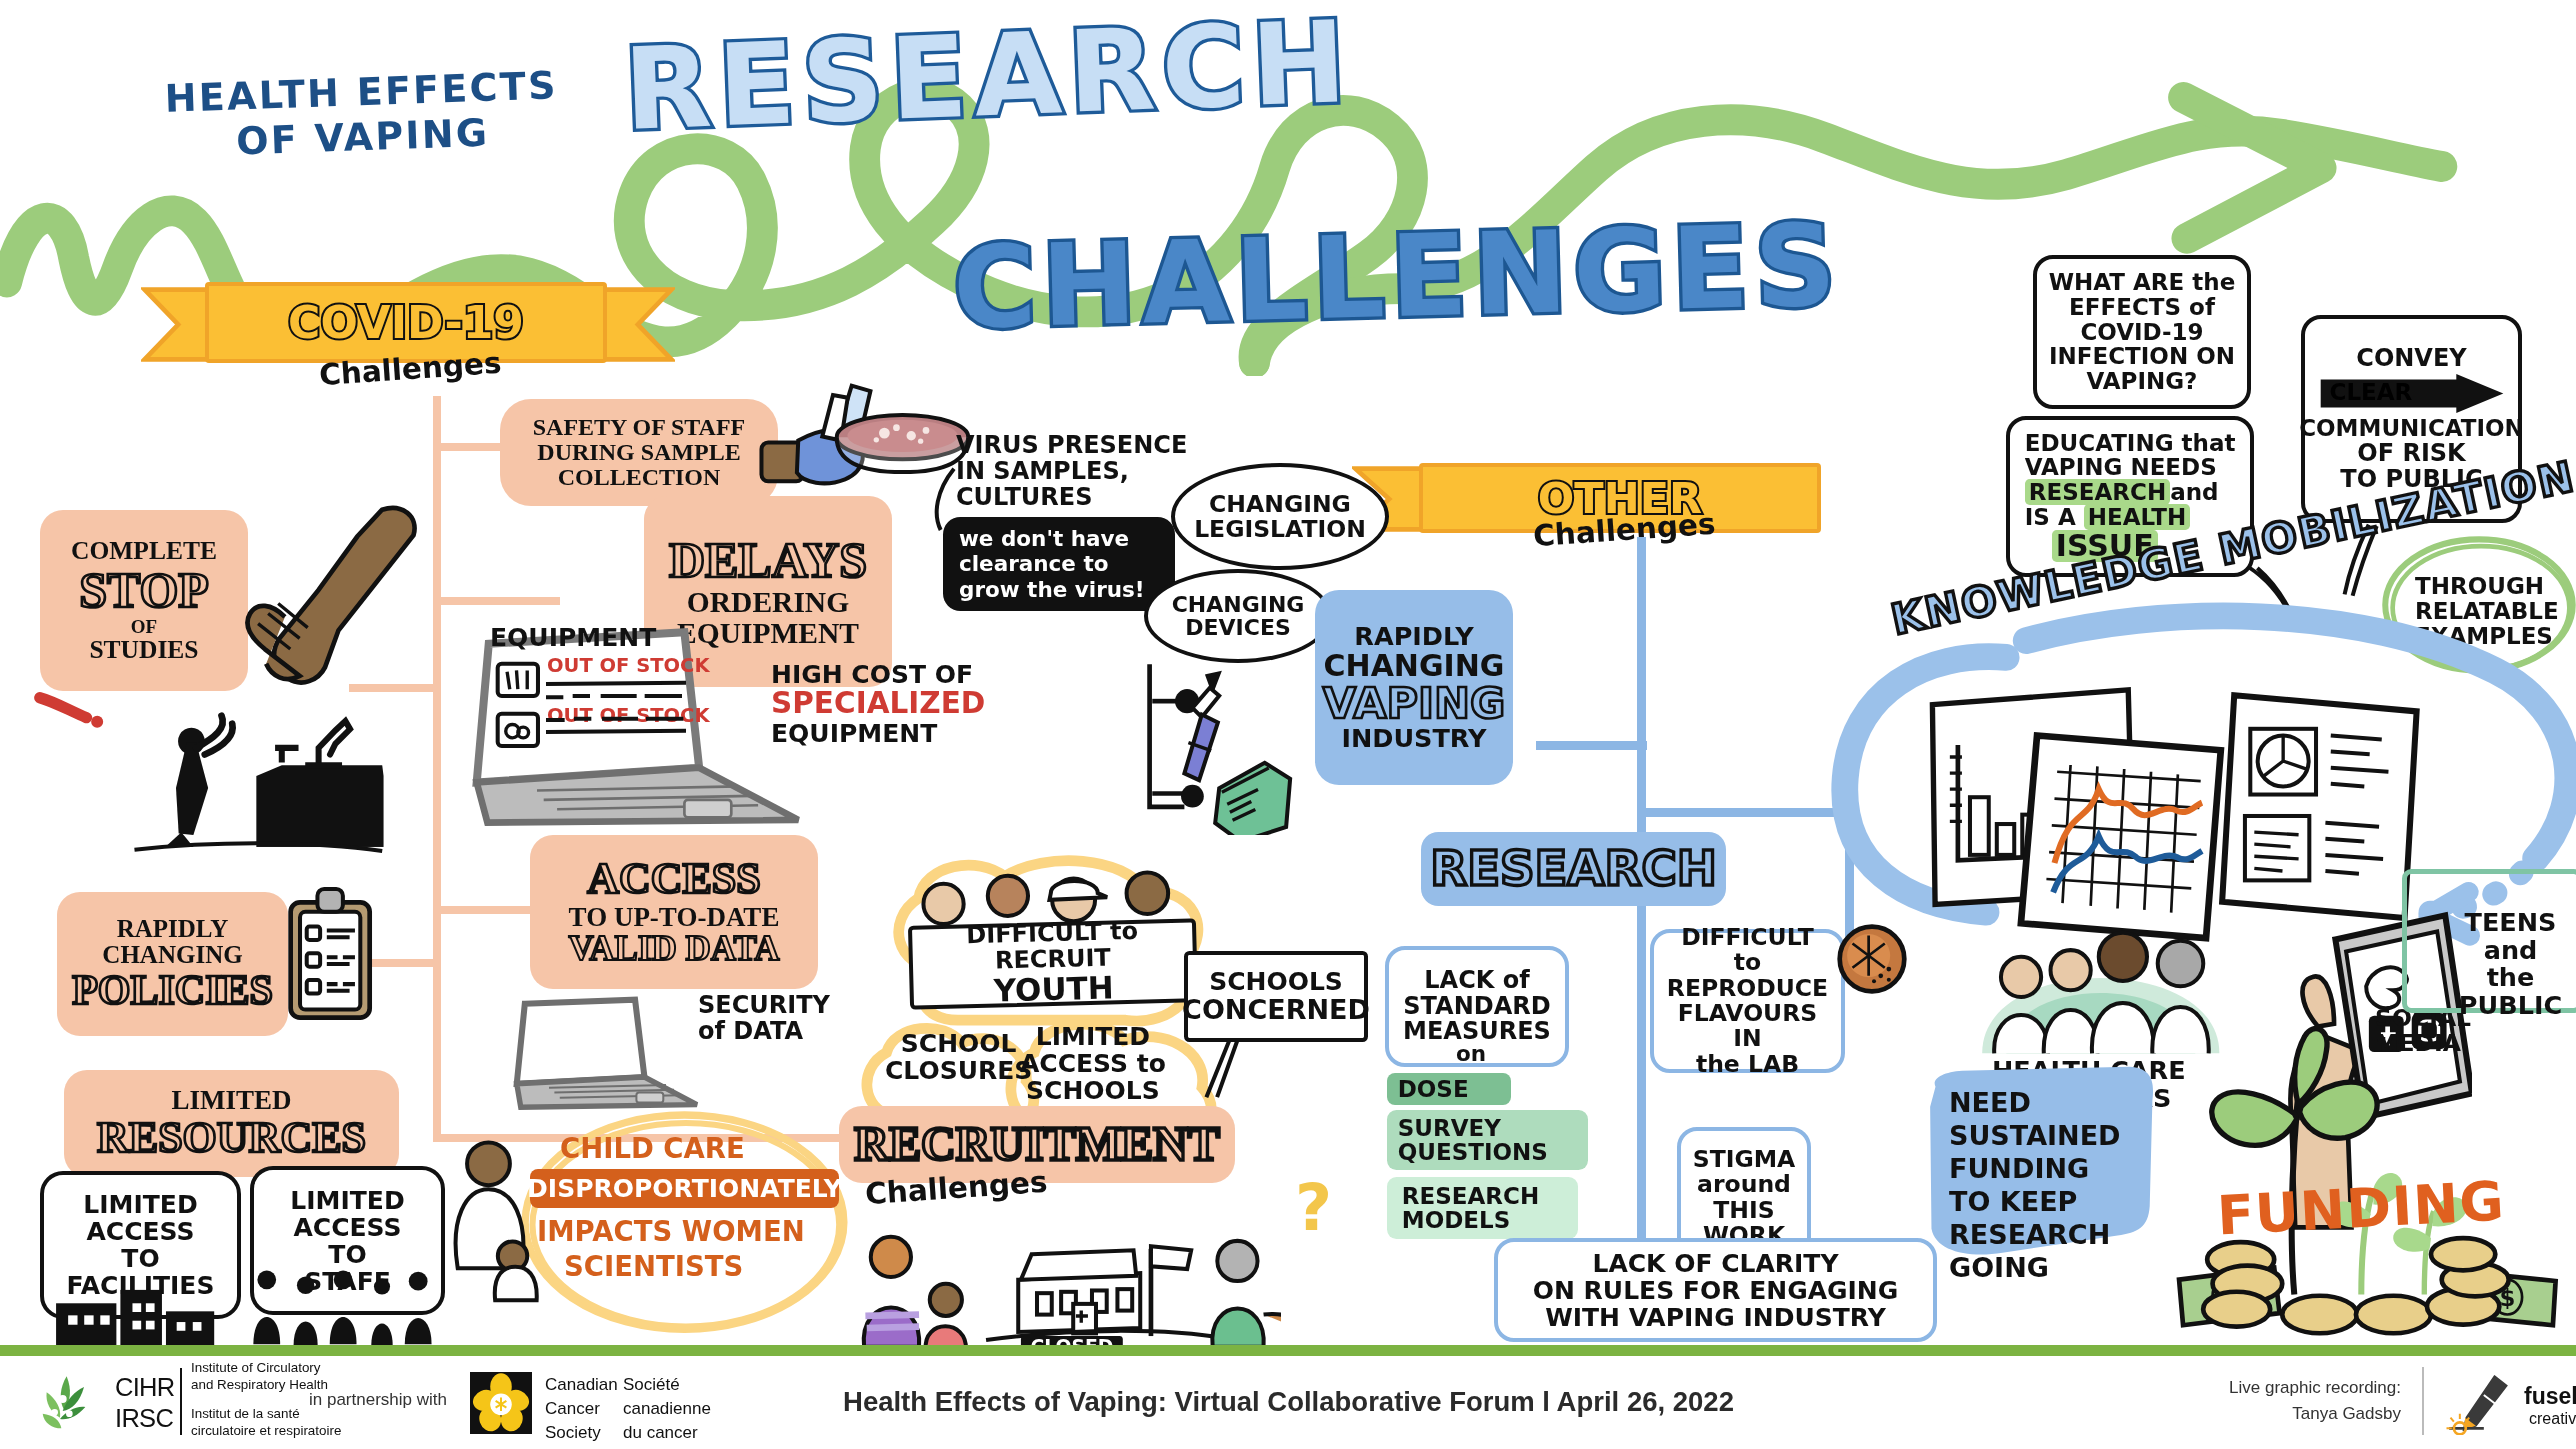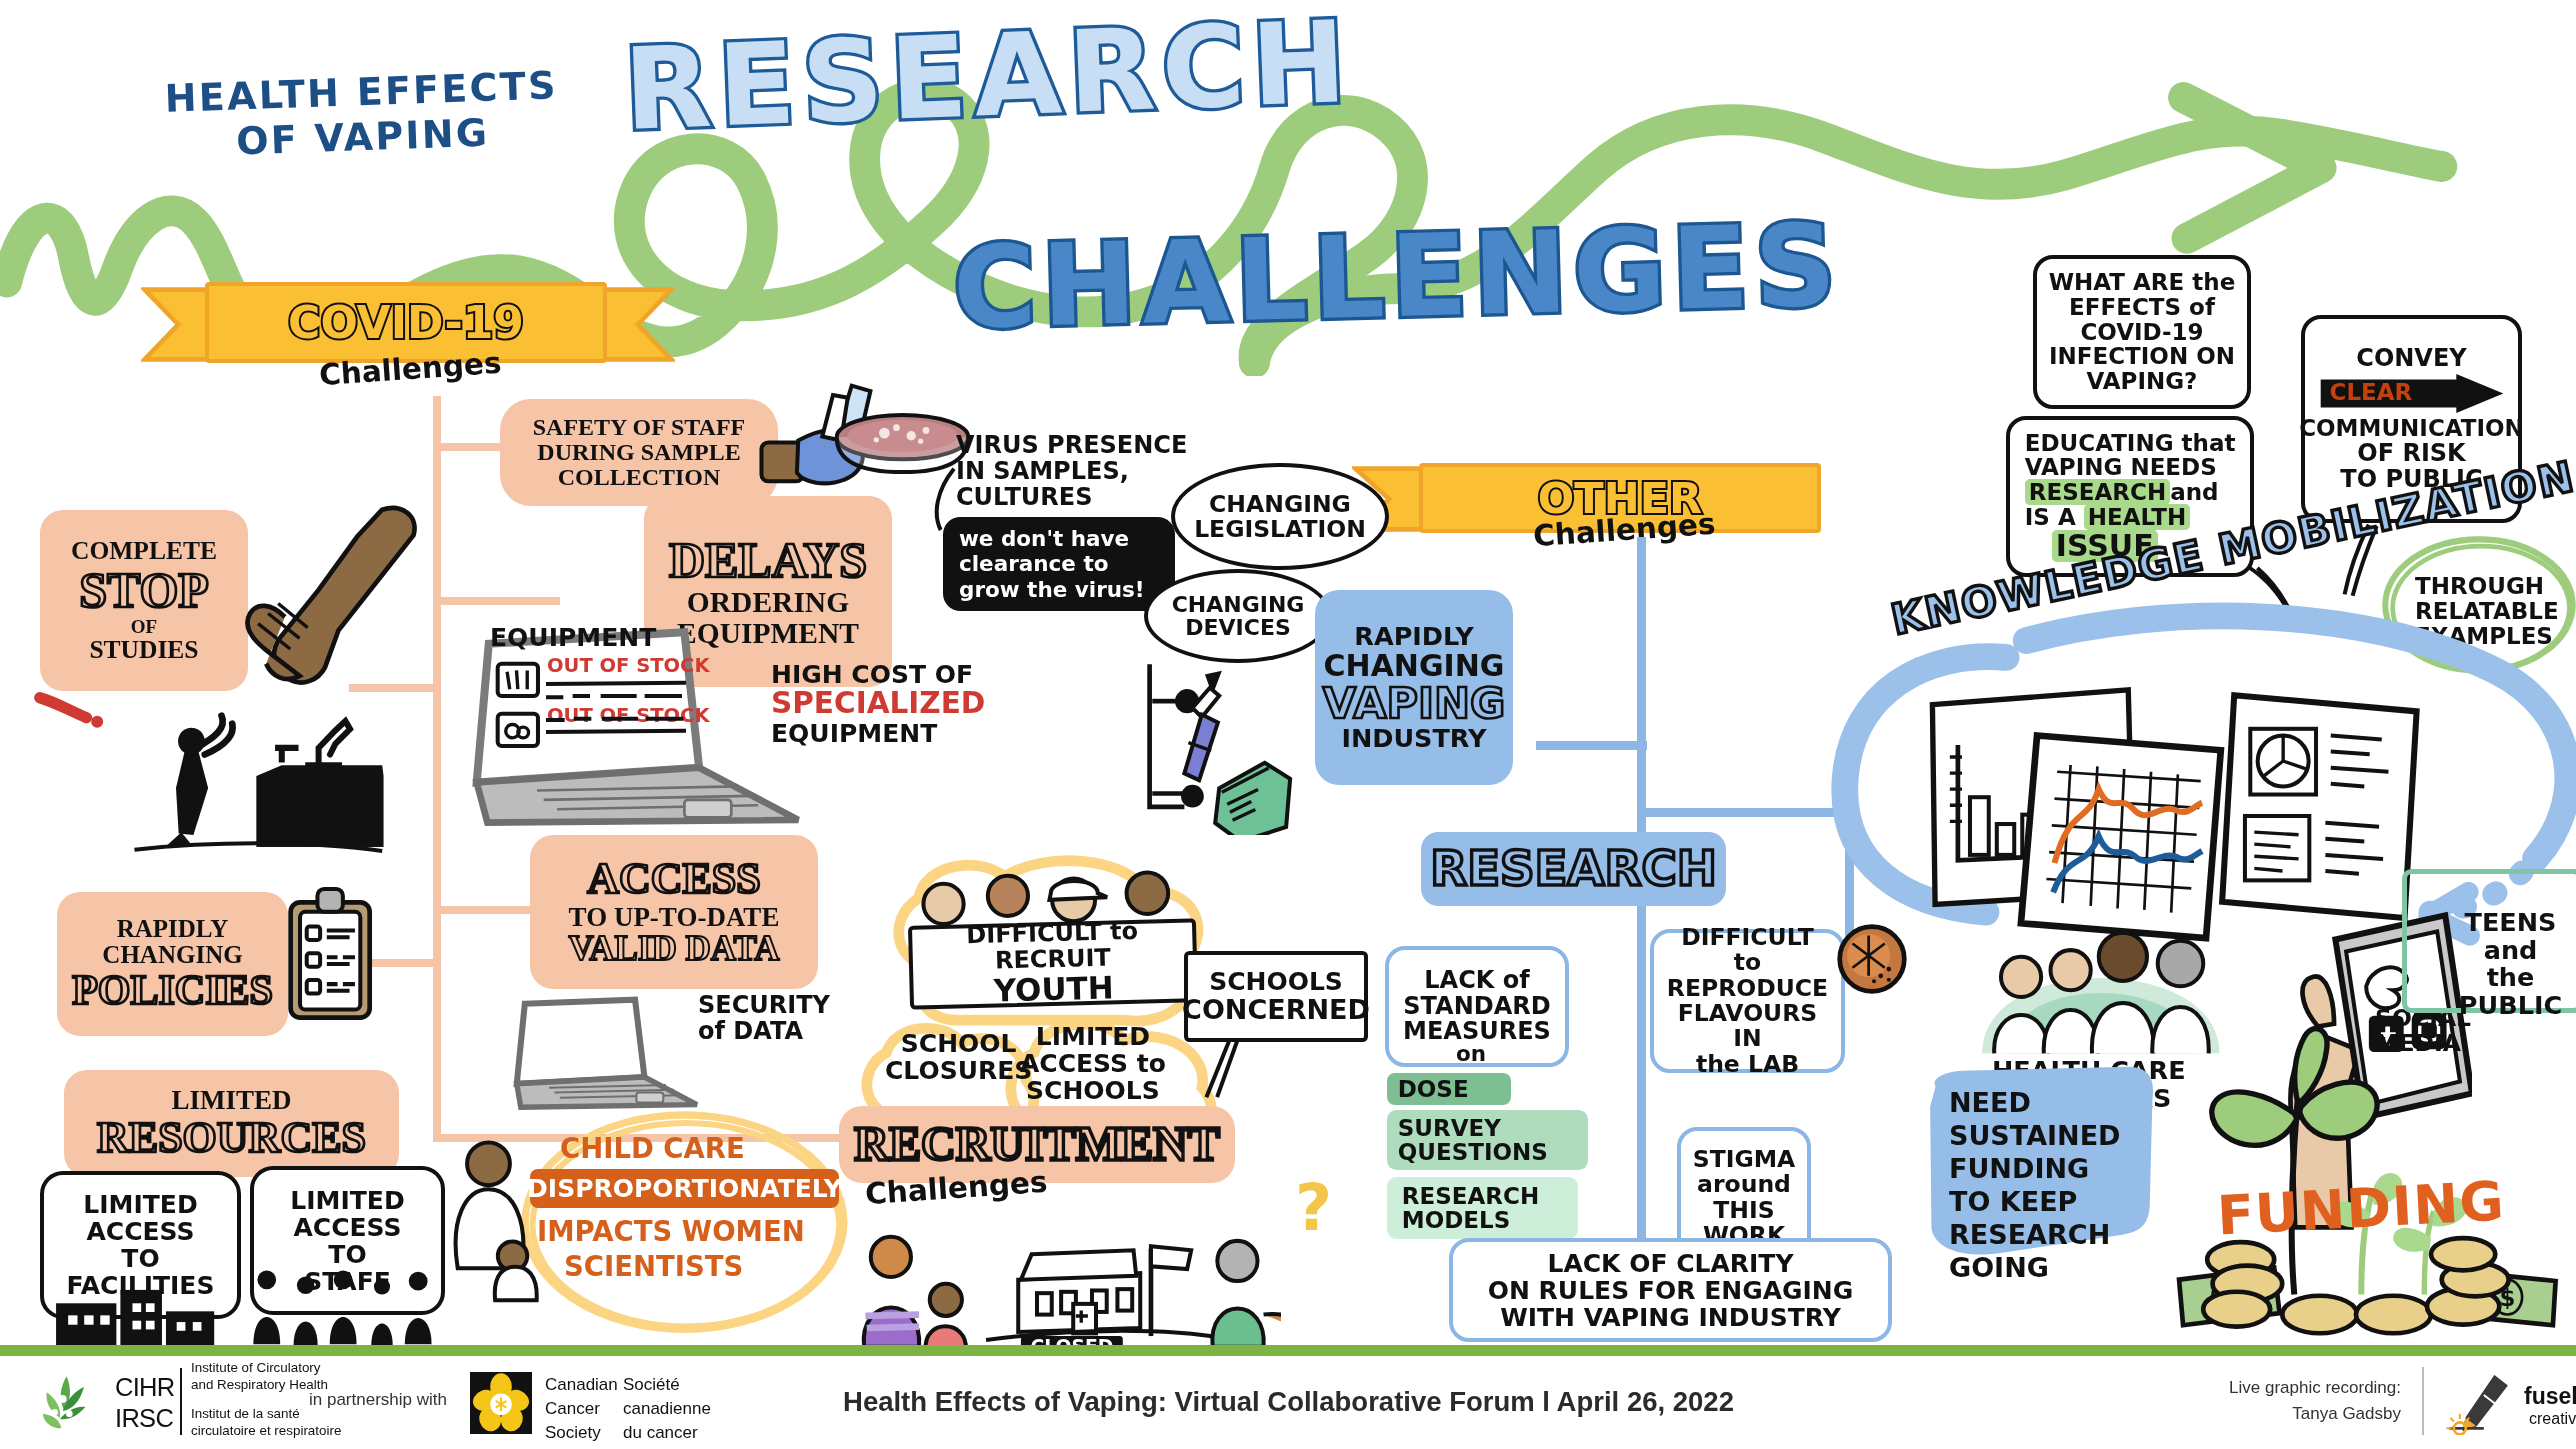--- a/index.html
+++ b/index.html
@@ -509,21 +509,21 @@
       <circle cx="80" cy="86" r="3" fill="#111"></circle>
   </svg>
 
   <div class="bbox" style="left:1677px; top:1127px; width:134px; height:141px;">
     <span style="font-size:23.5px; white-space:pre-line">STIGMA
 around
 THIS
 WORK</span>
   </div>
 
-  <div class="bbox" style="left:1449px; top:1238px; width:443px; height:104px;">
+  <div class="bbox" style="left:1494px; top:1238px; width:443px; height:104px;">
     <span style="font-size:25px; white-space:pre-line">LACK OF CLARITY
 ON RULES FOR ENGAGING
 WITH VAPING INDUSTRY</span>
   </div>
 
   <div class="wbox" style="left:2033px; top:255px; width:218px; height:154px; border-radius:20px;">
     <span style="font-size:23px; white-space:pre-line">WHAT ARE the
 EFFECTS of
 COVID-19
 INFECTION ON
@@ -540,21 +540,21 @@
   <svg class="sk" style="left:2241px;top:564px" width="74" height="60" viewBox="0 0 110 90">
     <path d="M10 4 C 44 26, 64 56, 76 82 M24 6 C 52 30, 68 58, 80 84" stroke="#111" stroke-width="6" fill="none"></path>
   </svg>
 
   <div class="wbox" style="left:2301px; top:315px; width:221px; height:208px; border-radius:20px;">
     <span style="font-size:24px">CONVEY</span>
     <div style="position:relative;width:188px;height:39px;margin:2.7px 0">
       <svg width="188" height="39" style="position:absolute;left:0;top:0" viewBox="0 0 280 58">
         <path d="M4 8 L206 8 L206 0 L276 29 L206 58 L206 50 L4 50 Z" fill="#111"></path>
       </svg>
-      <span style="position:absolute;left:12px;top:6px;font-family:'DejaVu Sans',sans-serif;font-weight:700;font-size:23px;color:#c2410c">CLEAR</span>
+      <span style="position:absolute;left:12px;top:6px;font-family:'DejaVu Sans',sans-serif;font-weight:700;font-size:23px;color:#000000">CLEAR</span>
     </div>
     <span style="font-size:23px">COMMUNICATION</span>
     <span style="font-size:24px"><span>OF</span> <span class="red">RISK</span></span>
     <span style="font-size:24px">TO PUBLIC</span>
   </div>
   <svg class="sk" style="left:2335px;top:522px" width="54" height="77" viewBox="0 0 80 115">
     <path d="M50 4 C 32 42, 20 78, 14 108 M62 6 C 46 44, 34 80, 26 110" stroke="#111" stroke-width="6" fill="none"></path>
   </svg>
 
   <svg class="sk" style="left:2375px;top:530px" width="208" height="154" viewBox="0 0 310 230">

